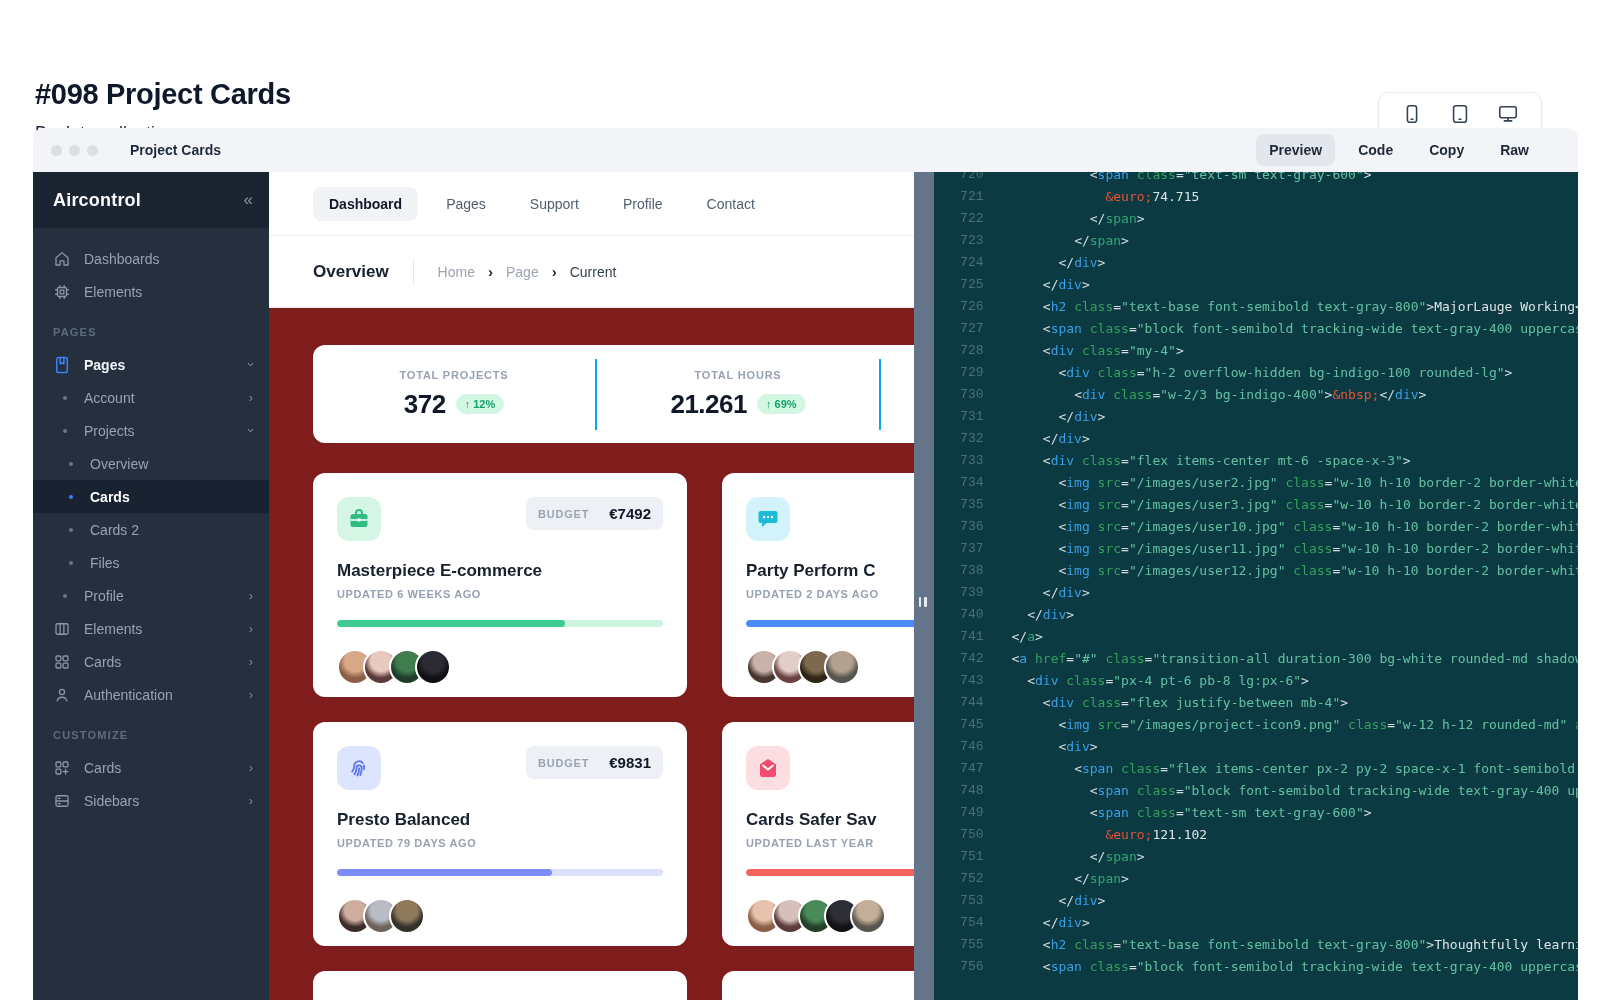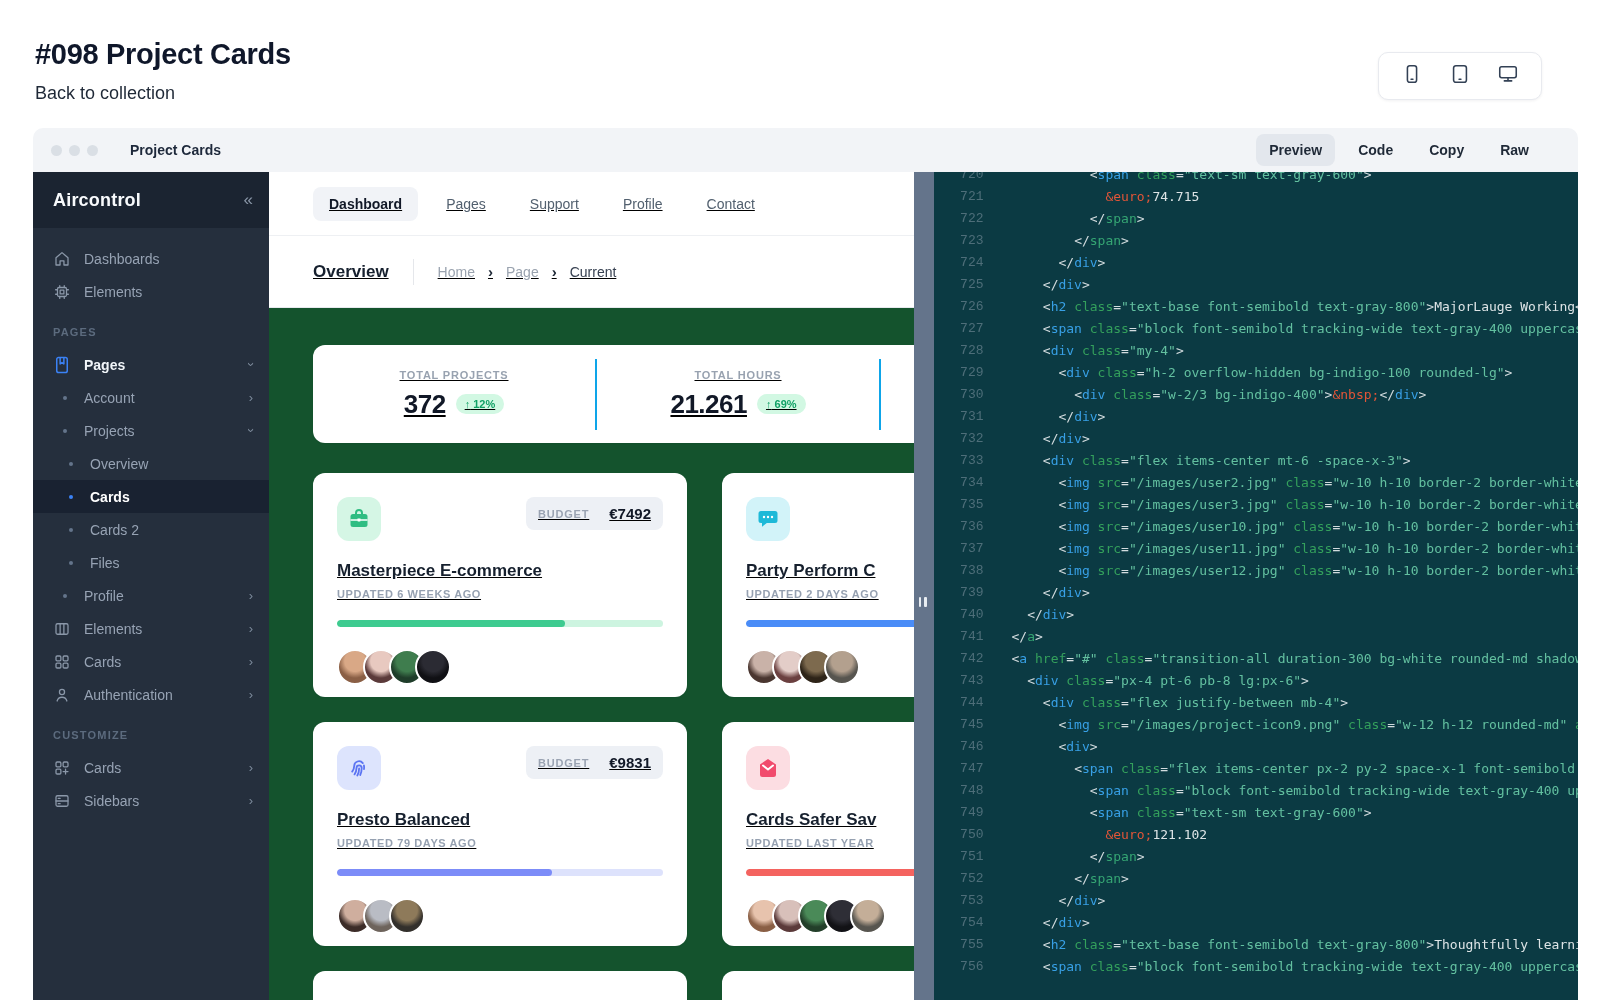--- a/index.html
+++ b/index.html
@@ -1,19 +1,19 @@
 <!DOCTYPE html>
 <html><head>
 <meta charset="utf-8">
 <style>
   * { margin:0; padding:0; box-sizing:border-box; }
   html,body { width:1600px; height:1000px; background:#fff; font-family:"Liberation Sans", sans-serif; overflow:hidden; }
 
   
-  .page-head { padding:38px 0 0 35px; position:relative; }
+  .page-head { padding:38px 0 0 35px; position:relative;margin-top:40px; }
   .page-title { font-size:29px; font-weight:800; color:#0f172a; letter-spacing:-.3px; }
   .back-link { display:inline-block; margin-top:12px; font-size:18px; color:#1f2937; cursor:pointer; }
   .device-bar { position:absolute; top:52px; right:58px; background:#fff; border:1px solid #e8eaef; border-radius:10px; box-shadow:0 1px 3px rgba(15,23,42,.06); display:flex; gap:26px; padding:10px 22px; }
   .device-bar svg { width:22px; height:22px; stroke:#334155; fill:none; stroke-width:1.7; cursor:pointer; }
 
   
   .preview { position:absolute; left:33px; top:128px; width:1545px; height:872px; background:#f2f4f7; border-radius:10px 10px 0 0; overflow:hidden; }
   .preview-head { height:44px; display:flex; align-items:center; padding:0 36px 0 14px;gap:6px; }
   .win-dots { display:flex; gap:7px; padding-left:4px; }
   .win-dots i { width:11px; height:11px; border-radius:50%; background:#dadfe5; }
@@ -40,21 +40,21 @@
   .chev.down { display:inline-block; transform:rotate(90deg); }
   .nav-section { font-size:11px; font-weight:700; letter-spacing:1.2px; color:#5c6b7e; padding:18px 20px 10px; }
   .dot { width:4px; height:4px; border-radius:50%; background:#64748b; margin-right:17px; }
   .sub1 { padding-left:30px; }
   .sub2 { padding-left:36px; }
   .nav-row.active { background:#192231; }
   .nav-row.active .lbl { color:#fff; font-weight:600; }
   .nav-row.active .dot { background:#3b82f6; }
 
   
-  .main { flex:1; min-width:0; background:#14532d; overflow:hidden;text-decoration:underline; }
+  .main { flex:1; min-width:0; background:#7f1d1d; overflow:hidden; }
   .topnav { height:64px; background:#fff; display:flex; align-items:center; gap:12px; padding-left:44px; border-bottom:1px solid #eef0f3; }
   .tab { font-size:14px; font-weight:500; color:#52606f; padding:9px 16px; border-radius:8px; cursor:pointer; white-space:nowrap; }
   .tab.active { background:#f1f3f7; color:#111827; font-weight:600; }
   .overview-bar { height:72px; background:#fff; border-bottom:1px solid #e7e9ee; display:flex; align-items:center; padding-left:44px; }
   .overview-title { font-size:17px; font-weight:700; color:#16202e; }
   .vsep { width:1px; height:26px; background:#e5e7eb; margin:0 24px; }
   .crumb { font-size:14px; color:#9aa3af; display:flex; align-items:center; gap:13px; white-space:nowrap; }
   .crumb .sep { color:#1f2937; font-size:15px; font-weight:700; }
   .crumb .cur { color:#374151; }
   .content { padding:37px 0 0 44px; }

